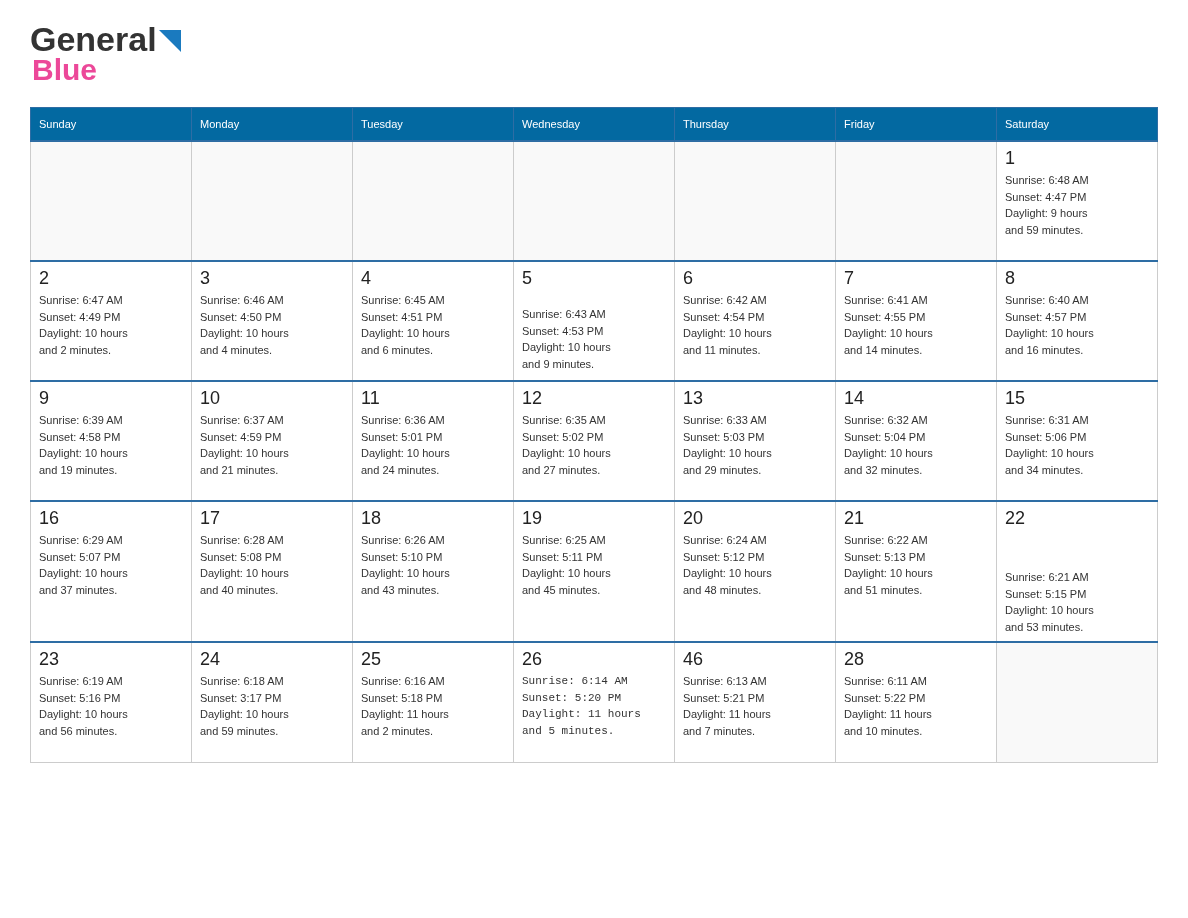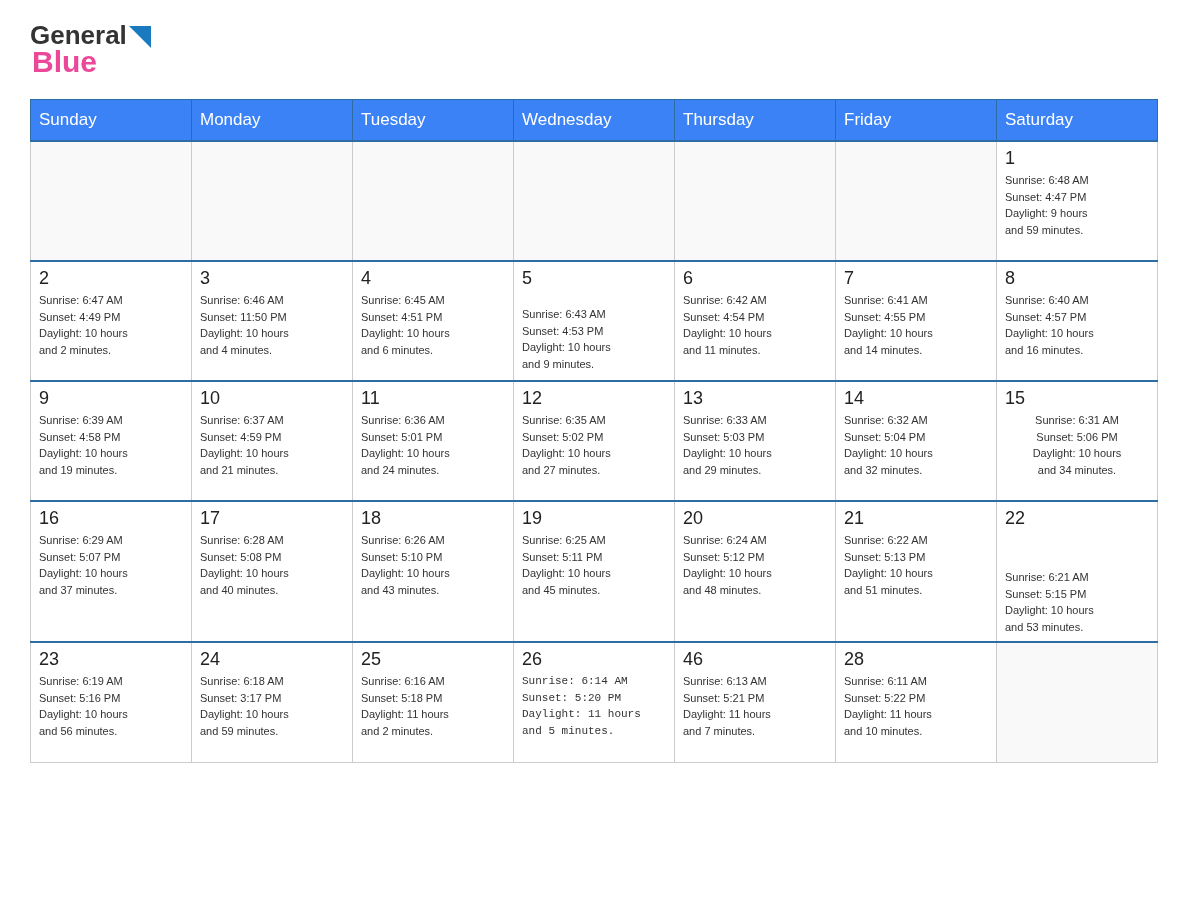--- a/index.html
+++ b/index.html
@@ -45,23 +45,23 @@
       margin-top: 4px;
     }
 
     .calendar {
       width: 100%;
       border-collapse: collapse;
       border: 1px solid #aaa;
     }
 
     .calendar th {
-      background-color: #3b82f6;
+      background-color: #0369a1;
       color: #fff;
-      font-size: 17px;
+      font-size: 11px;
       font-weight: normal;
       padding: 10px 8px;
       text-align: left;
       border: 1px solid #2e6da4;
     }
 
     .calendar td {
       vertical-align: top;
       width: calc(100% / 7);
       height: 120px;
@@ -93,21 +93,21 @@
     .week-row td {
       border-top: 2px solid #2e6da4;
     }
   </style>
 </head>
 <body>
 
 <div class="header">
   <div class="logo-wrapper">
     <div class="logo-row1">
-      <span style="font-size:26px; font-weight:bold; color:#333;">General</span>
+      <span style="font-size:34px; font-weight:bold; color:#333;">General</span>
       <svg width="22" height="22" viewBox="0 0 22 22" style="margin-left:2px; margin-top:2px;">
         <polygon points="0,0 22,0 22,22" fill="#1a7abf"></polygon>
       </svg>
     </div>
     <span style="font-size:30px; font-weight:bold; color:#ec4899; margin-top:-6px; margin-left:2px;">Blue</span>
   </div>
 </div>
 
 <table class="calendar">
   <thead>
@@ -141,21 +141,21 @@
         <td>
           <span class="day-number">2</span>
           <div class="day-info" style="white-space: pre-line;">Sunrise: 6:47 AM
 Sunset: 4:49 PM
 Daylight: 10 hours
 and 2 minutes.</div>
         </td>
         <td>
           <span class="day-number">3</span>
           <div class="day-info" style="white-space: pre-line;">Sunrise: 6:46 AM
-Sunset: 11:50 PM
+Sunset: 4:50 PM
 Daylight: 10 hours
 and 4 minutes.</div>
         </td>
         <td>
           <span class="day-number">4</span>
           <div class="day-info" style="white-space: pre-line;">Sunrise: 6:45 AM
 Sunset: 4:51 PM
 Daylight: 10 hours
 and 6 minutes.</div>
         </td>
@@ -226,21 +226,21 @@
         </td>
         <td>
           <span class="day-number">14</span>
           <div class="day-info" style="white-space: pre-line;">Sunrise: 6:32 AM
 Sunset: 5:04 PM
 Daylight: 10 hours
 and 32 minutes.</div>
         </td>
         <td>
           <span class="day-number">15</span>
-          <div class="day-info" style="white-space: pre-line; text-align: center;">Sunrise: 6:31 AM
+          <div class="day-info" style="white-space: pre-line;">Sunrise: 6:31 AM
 Sunset: 5:06 PM
 Daylight: 10 hours
 and 34 minutes.</div>
         </td>
       </tr>
       <tr class="week-row">
         <td>
           <span class="day-number">16</span>
           <div class="day-info" style="white-space: pre-line;">Sunrise: 6:29 AM
 Sunset: 5:07 PM

